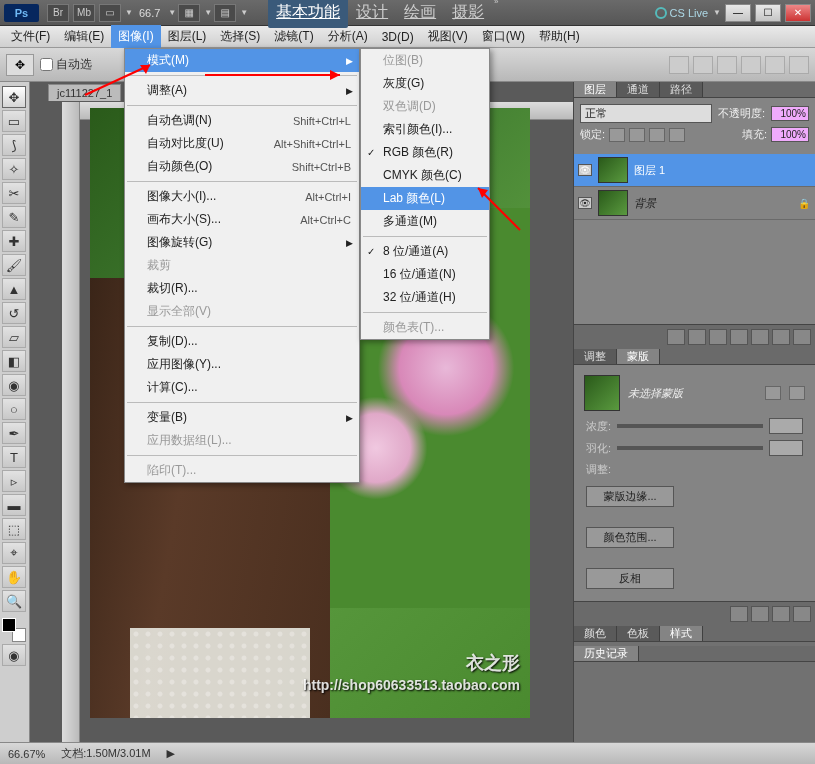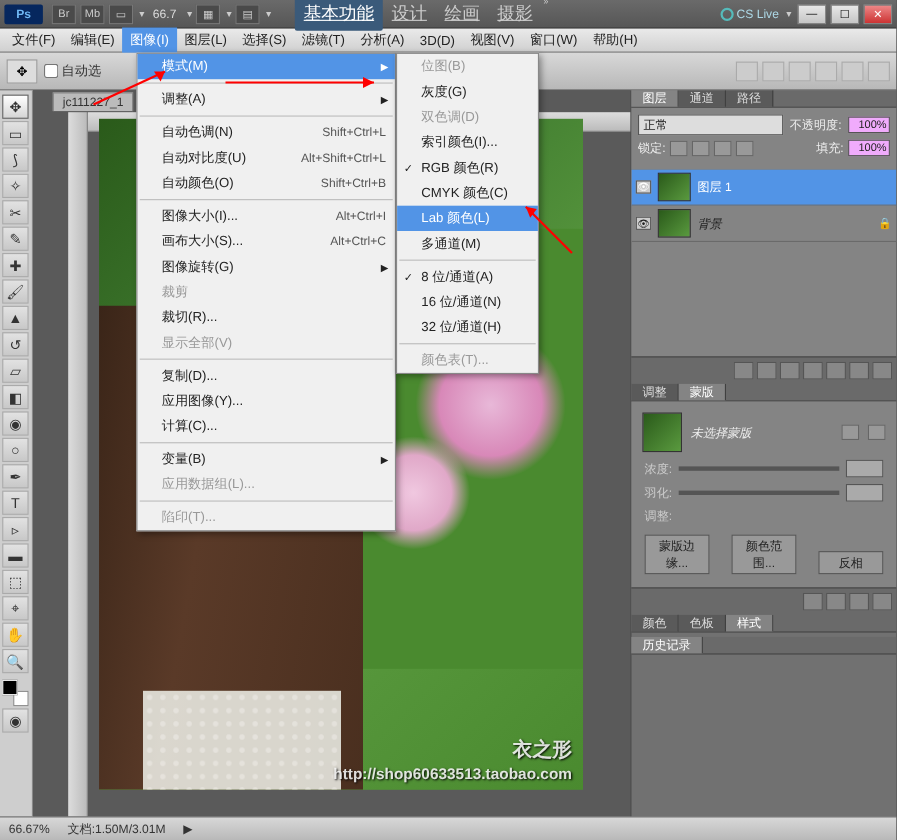--- a/index.html
+++ b/index.html
@@ -38,21 +38,21 @@
 .sw-bg { position:absolute; width:14px; height:14px; background:#fff; border:1px solid #888; bottom:0; right:0; }
 
 .canvas-area { flex: 1; background: #5a5a5a; position: relative; }
 .doc-tab { position:absolute; top:2px; left:18px; background:#bbb; color:#333; font-size:11px; padding:2px 8px; border:1px solid #888; border-bottom:none; }
 .canvas { position: absolute; left: 60px; top: 26px; width: 440px; height: 610px; background: linear-gradient(135deg, #2a5a1a 0%, #3f7a2f 30%, #5a9a3f 60%, #4a8a2f 100%); overflow:hidden; }
 .photo-leaves { position:absolute; right:0; top:100px; width:280px; height:400px; background: radial-gradient(circle at 70% 40%, #e8b8d8 0%, #d888b8 15%, transparent 22%), radial-gradient(circle at 45% 60%, #f0c8e0 0%, #e0a8c8 12%, transparent 18%), #4a8a2f; }
 .photo-hair { position:absolute; left:0; bottom:0; width:240px; height:440px; background: linear-gradient(100deg, #3a2518 0%, #5a3a28 40%, #4a2f1f 100%); border-radius: 0 120px 0 0; }
 .photo-lace { position:absolute; left:40px; bottom:0; width:180px; height:90px; background: radial-gradient(circle, #f5f5f0 2px, transparent 3px) 0 0/12px 12px, #e8e8e0; opacity:0.9; }
 .ruler-h { position:absolute; top:20px; left:50px; right:0; height:18px; background: linear-gradient(#ddd,#bbb); border-bottom:1px solid #888; }
 .ruler-v { position:absolute; top:20px; left:32px; width:18px; bottom:0; background: linear-gradient(90deg,#ddd,#bbb); border-right:1px solid #888; }
-.watermark { position:absolute; bottom:6px; right:10px; color:rgba(255,255,255,0.85); font-size:18px; font-weight:bold; text-shadow:1px 1px 2px #000; text-align:right; line-height:1.3; }
+.watermark { position:absolute; bottom:24px; right:10px; color:rgba(255,255,255,0.85); font-size:18px; font-weight:bold; text-shadow:1px 1px 2px #000; text-align:right; line-height:1.3; }
 
 
 .dropdown { position: absolute; background: #f0f0f0; border: 1px solid #888; box-shadow: 2px 2px 6px rgba(0,0,0,0.4); z-index: 100; }
 .dd-image { left: 124px; top: 48px; width: 236px; }
 .dd-mode { left: 360px; top: 48px; width: 130px; }
 .dd-row { display: flex; align-items: center; padding: 3px 8px 3px 22px; font-size: 12px; color: #222; position:relative; }
 .dd-row.hl { background: #5294e6; color: #fff; }
 .dd-row.disabled { color: #999; }
 .dd-short { margin-left: auto; color: #555; font-size: 11px; }
 .dd-sep { height: 1px; background: #bbb; margin: 3px 2px; }
@@ -79,21 +79,21 @@
 .layer-row .lock-icon { margin-left:auto; font-size:10px; }
 .panel-footer { display:flex; gap:3px; padding:4px; background:#6a6a6a; border-top:1px solid #444; justify-content:flex-end; }
 .pf-ico { width:18px; height:16px; background:#888; border:1px solid #555; }
 .layer-list { height:170px; background:#848484; overflow:hidden; }
 
 .mask-panel .mask-row { display:flex; align-items:center; gap:8px; padding:4px; font-size:11px; color:#eee; }
 .mask-thumb { width:36px; height:36px; background: linear-gradient(135deg,#2a5a1a,#5a9a3f); border:1px solid #333; }
 .slider-row { display:flex; align-items:center; gap:6px; padding:3px 6px; font-size:11px; color:#ccc; }
 .slider { flex:1; height:4px; background:#555; position:relative; }
 .slider-val { width:34px; height:16px; background:#aaa; border:1px solid #555; }
-.mask-btns { display:flex; flex-direction:row; gap:20px; padding:6px; align-items:flex-end; }
+.mask-btns { display:flex; flex-direction:column; gap:20px; padding:6px; align-items:flex-start; }
 .mask-btn { background:#999; border:1px solid #555; padding:2px 10px; font-size:11px; color:#222; width:88px; text-align:center; }
 
 .status-bar { height:22px; background:linear-gradient(#d8d8d8,#b8b8b8); display:flex; align-items:center; padding:0 8px; font-size:11px; color:#333; gap:16px; border-top:1px solid #888; }
 </style>
 </head>
 <body>
 
 <div class="title-bar">
   <div class="ps-icon">Ps</div>
   <div class="tb-box">Br</div>

